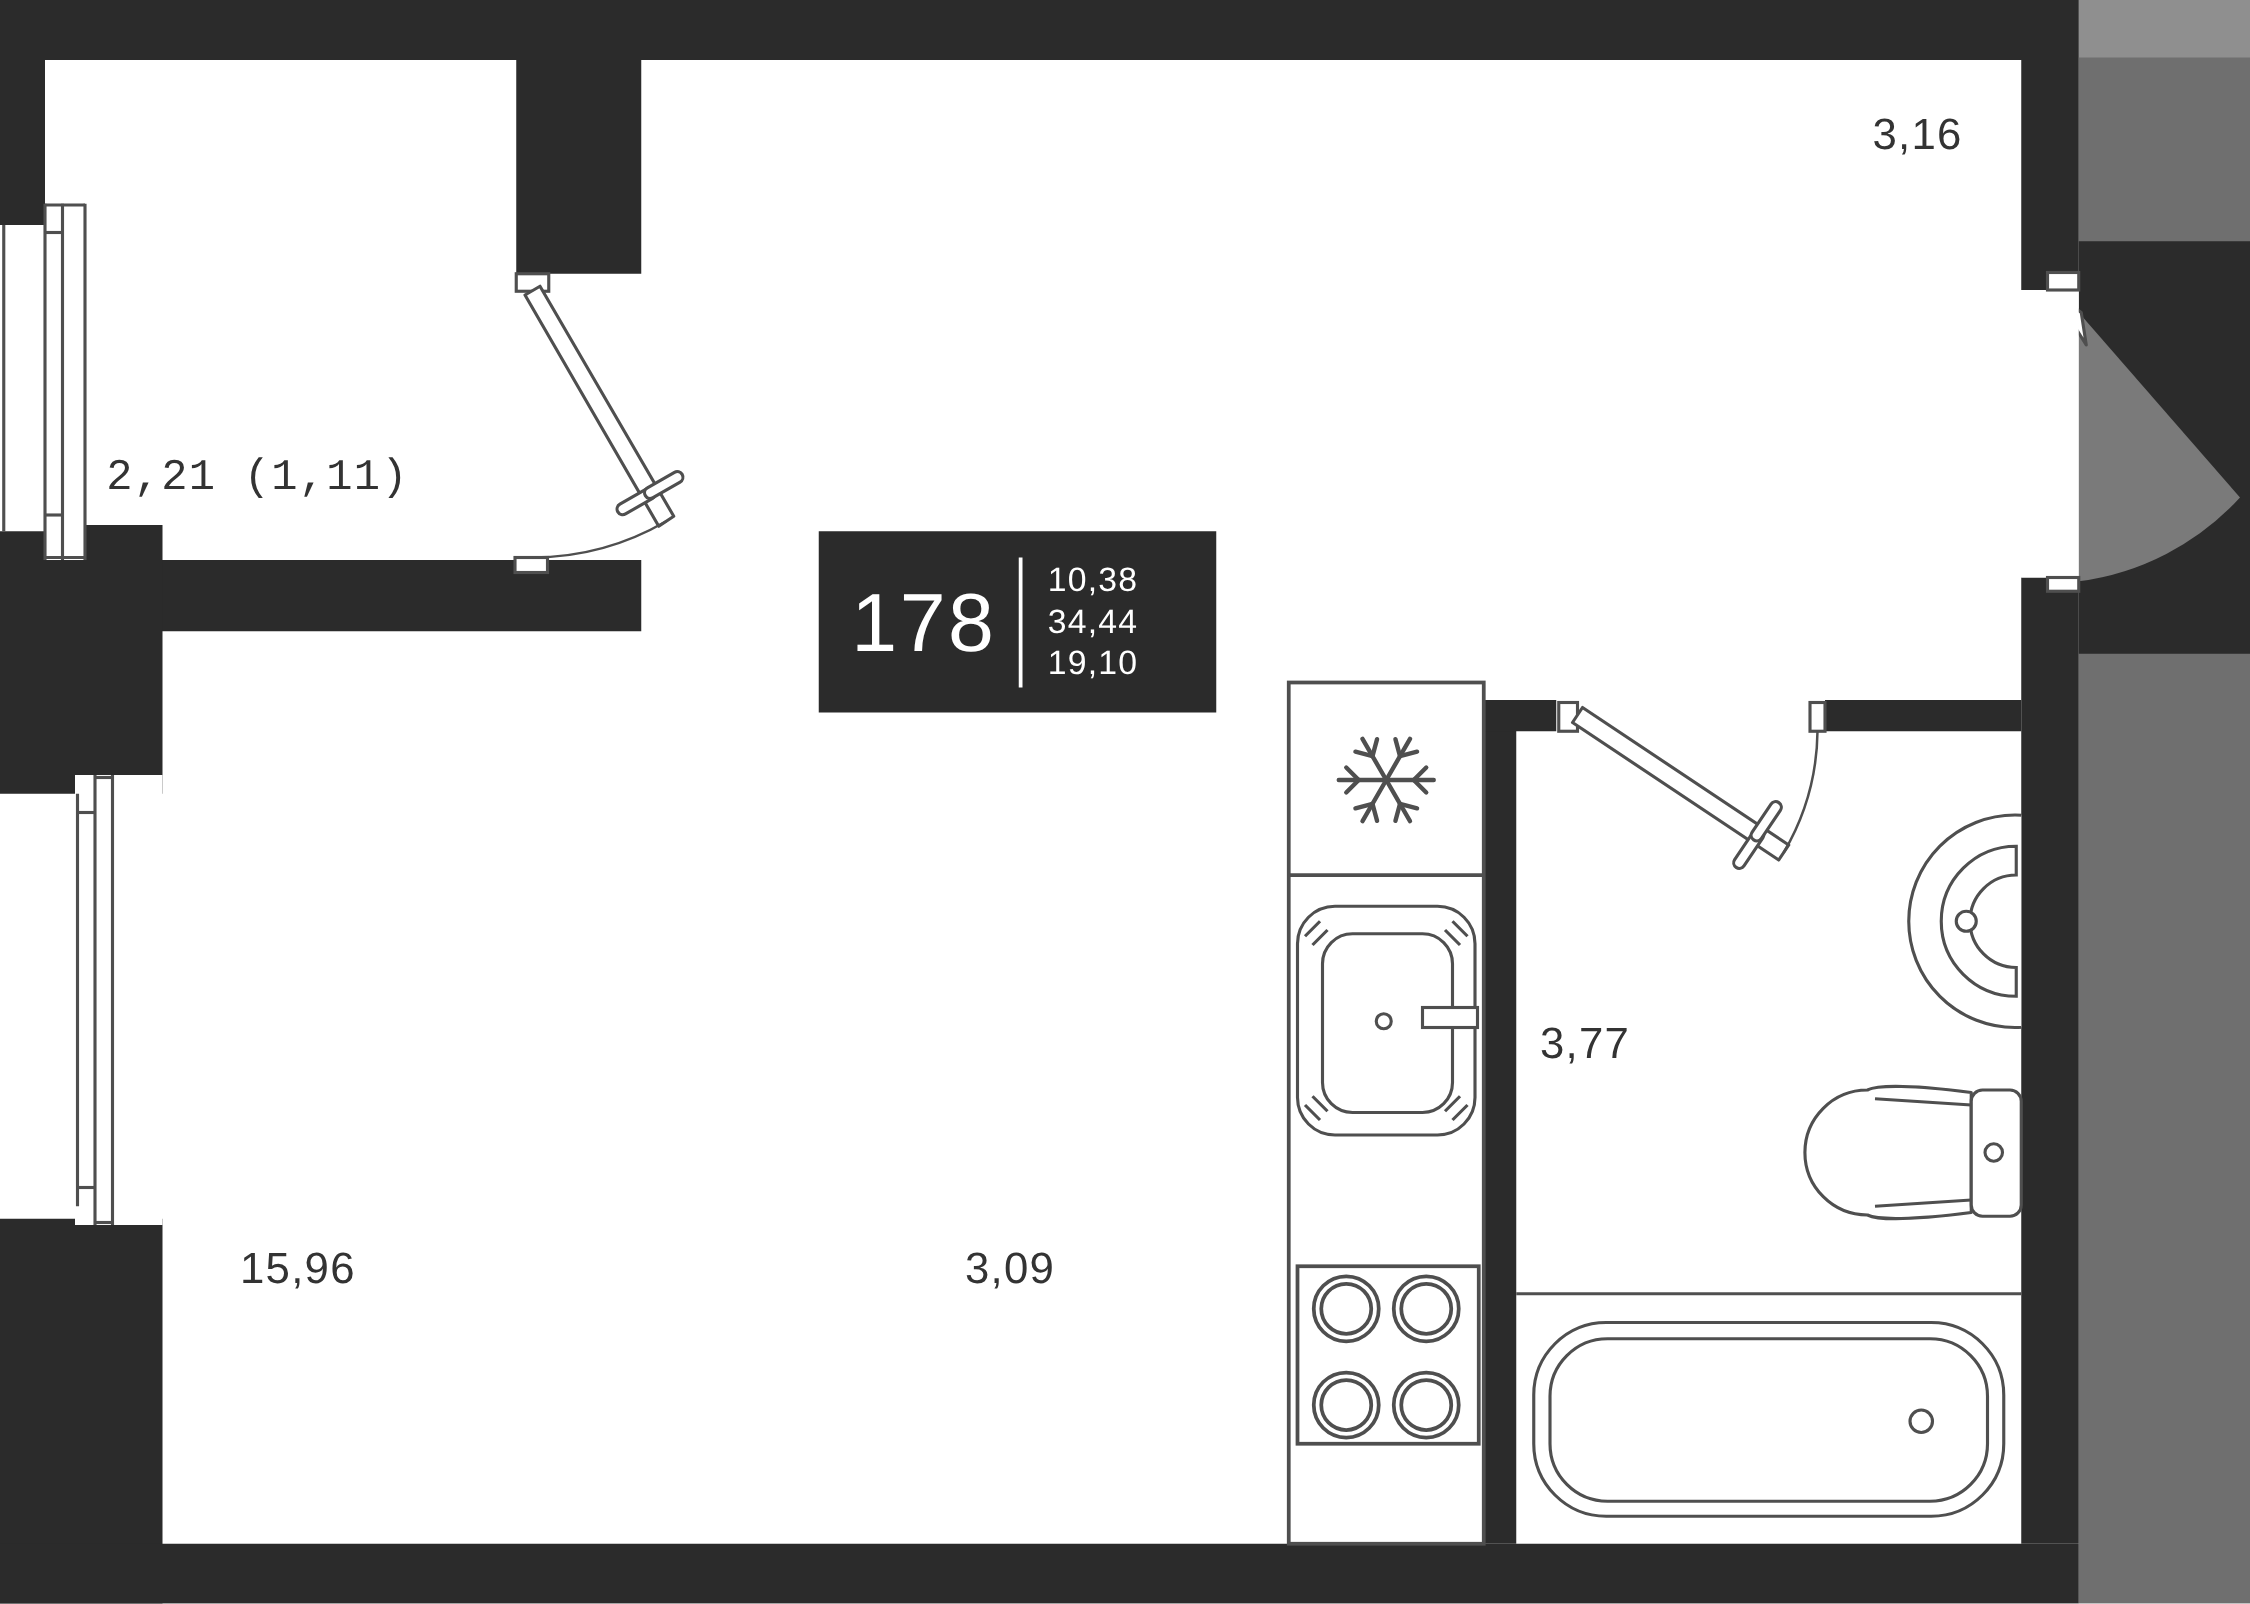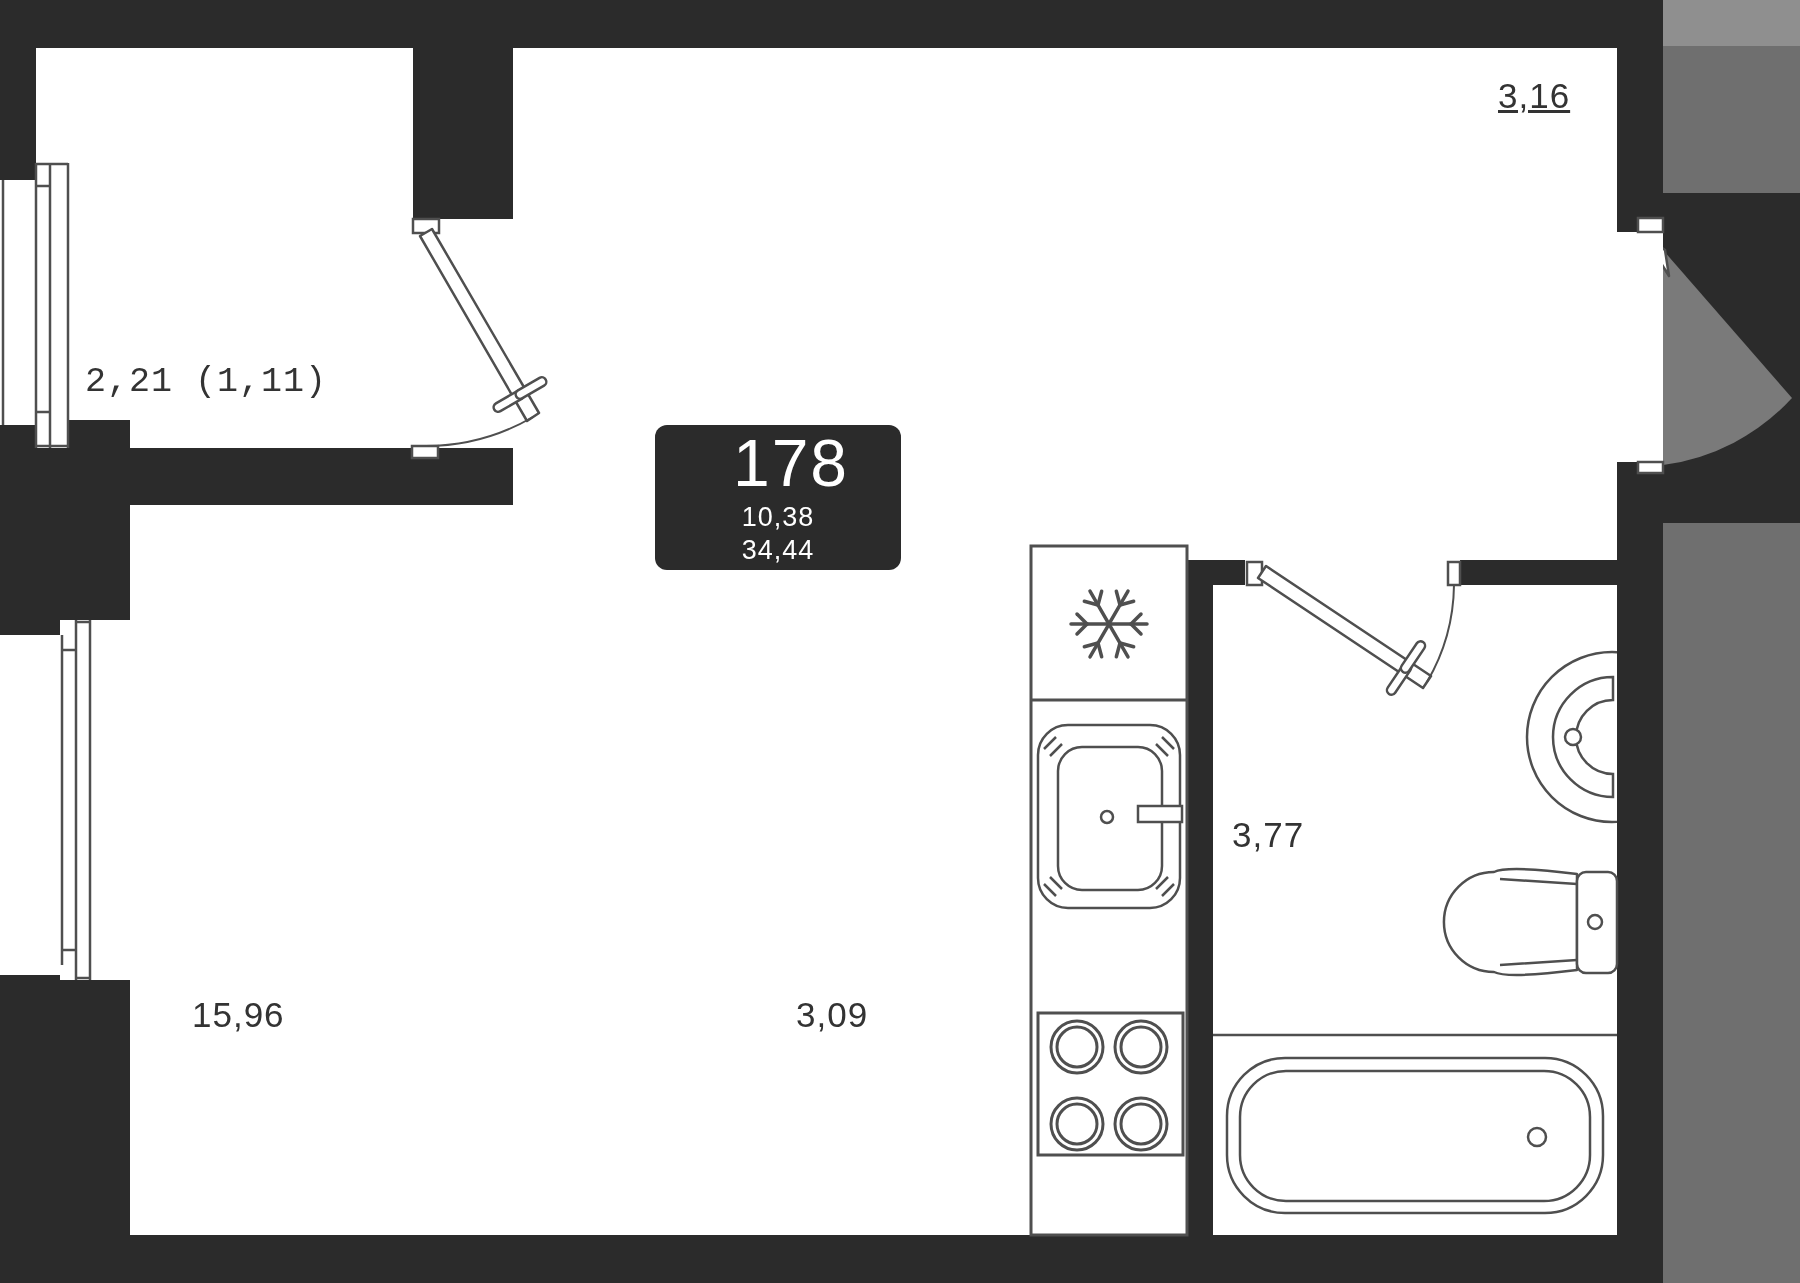--- a/index.html
+++ b/index.html
@@ -1,21 +1,21 @@
 <!DOCTYPE html>
 <html><head>
 <meta charset="utf-8">
 <style>
   html,body{margin:0;padding:0;background:#fff;}
   .plan{position:relative;width:1800px;height:1283px;background:#ffffff;overflow:hidden;
         font-family:"Liberation Sans",sans-serif;}
   .plan svg{position:absolute;left:0;top:0;}
   .lbl{position:absolute;color:#333333;font-size:35px;letter-spacing:1px;white-space:nowrap;}
-  .badge{position:absolute;left:655px;top:425px;width:246px;height:145px;background:#2b2b2b;
-         border-radius:12px;display:flex;align-items:center;color:#ffffff;flex-direction:column;}
+  .badge{position:absolute;left:655px;top:425px;width:318px;height:145px;background:#2b2b2b;
+         border-radius:0;display:flex;align-items:center;color:#ffffff;}
   .badge .num{font-size:66px;letter-spacing:2px;padding-left:26px;}
   .badge .divider{width:3px;height:104px;background:#ffffff;margin:0 20px 0 18px;}
   .badge .areas{display:flex;flex-direction:column;font-size:27px;line-height:33px;letter-spacing:1px;}
 </style>
 </head>
 <body>
 
 <div class="plan">
 
 <svg width="1800" height="1283" viewBox="0 0 1800 1283">
@@ -184,24 +184,24 @@
 
     <g fill="#ffffff" stroke="#4f4f4f" stroke-width="2.5">
       <rect x="1227" y="1058" width="376" height="155" rx="58"></rect>
       <rect x="1240" y="1071" width="350" height="130" rx="46"></rect>
       <circle cx="1537" cy="1137" r="9"></circle>
     </g>
   </g>
 </svg>
 
   <div class="lbl" style="left:85px;top:362px;font-family:Liberation Mono, monospace;">2,21 (1,11)</div>
-  <div class="lbl" style="left:1498px;top:76px;text-decoration:underline;">3,16</div>
+  <div class="lbl" style="left:1498px;top:88px;">3,16</div>
   <div class="lbl" style="left:1232px;top:815px;">3,77</div>
   <div class="lbl" style="left:192px;top:995px;">15,96</div>
-  <div class="lbl" style="left:772px;top:995px;margin-left:24px;">3,09</div>
+  <div class="lbl" style="left:772px;top:995px;">3,09</div>
 
   <div class="badge">
     <div class="num">178</div>
     <div class="divider"></div>
     <div class="areas">
       <span>10,38</span>
       <span>34,44</span>
       <span>19,10</span>
     </div>
   </div>

